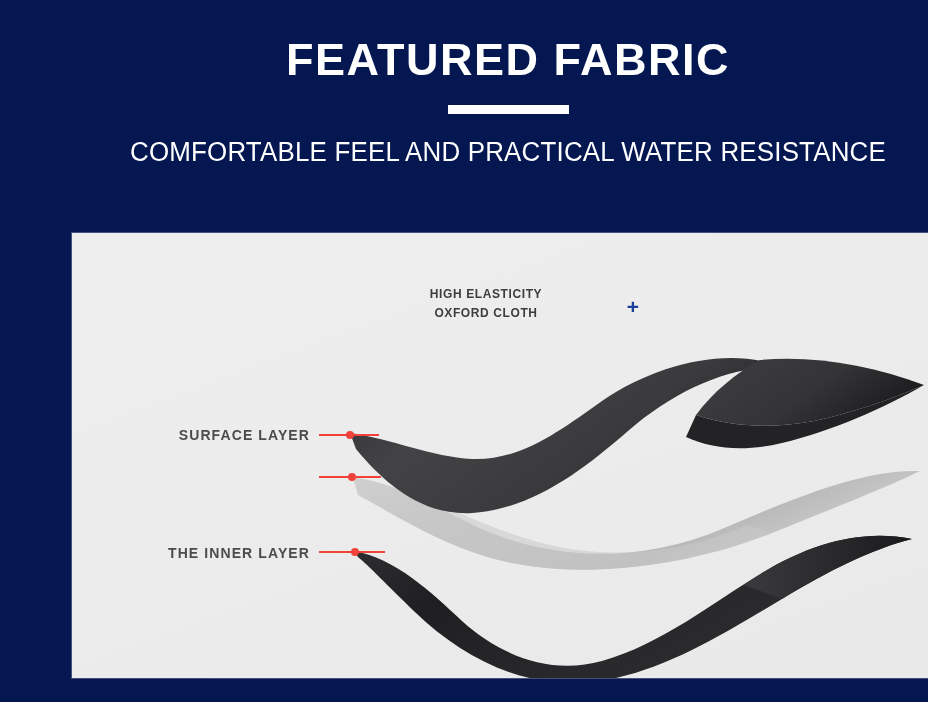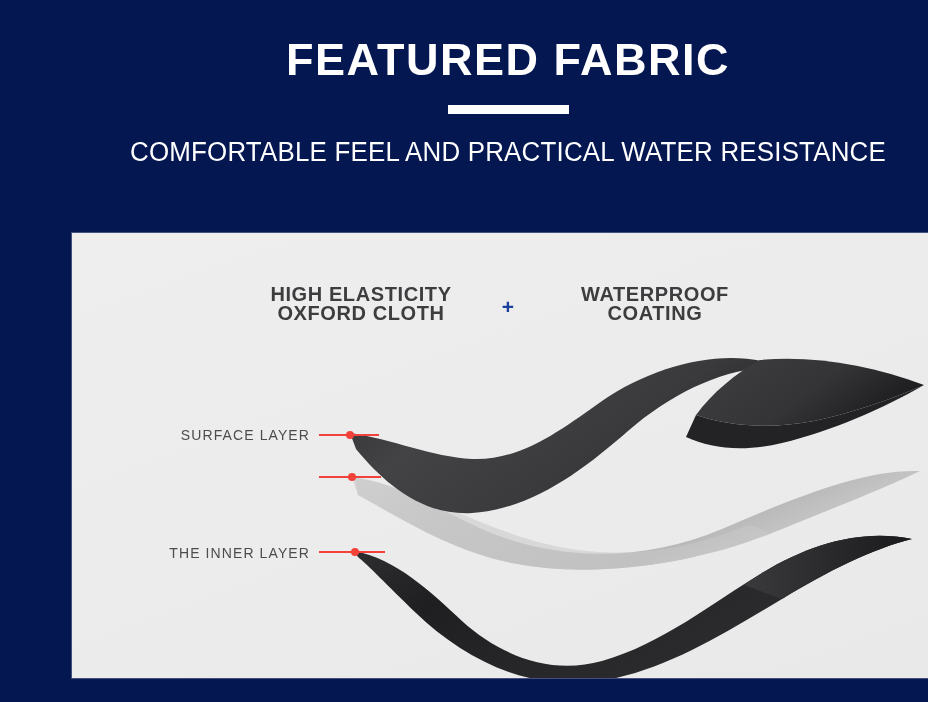--- a/index.html
+++ b/index.html
@@ -82,21 +82,21 @@
     left: 0;
     top: 52px;
     width: 872px;
     display: flex;
     justify-content: center;
     align-items: center;
     gap: 0px;
   }
 
   .comp-item {
-    font-size: 20px;
+    font-size: 12px;
     font-weight: bold;
     color: #3d3d3f;
     letter-spacing: 0.6px;
     line-height: 19px;
     text-align: center;
     white-space: pre-line;
   }
 
   .comp-left  { width: 250px; text-align: center; }
   .comp-right { width: 250px; text-align: center; }
@@ -117,21 +117,21 @@
     left: 0;
     top: 0;
     width: 872px;
     height: 445px;
     pointer-events: none;
   }
 
   .callout-label {
     position: absolute;
     font-size: 14px;
-    font-weight: normal;
+    font-weight: bold;
     color: #4c4c4e;
     letter-spacing: 1.1px;
     line-height: 16px;
     white-space: nowrap;
     text-align: left;
   }
 
   .callout-1 { right: 634px; top: 194px; }
   .callout-2 { right: 634px; top: 236px; }
   .callout-3 { right: 634px; top: 312px; }
@@ -174,22 +174,20 @@
     <div class="title-rule"></div>
     <p class="subtitle">COMFORTABLE FEEL AND PRACTICAL WATER RESISTANCE</p>
   </div>
 
   <div class="panel">
 
     <div class="composition">
       <div class="comp-item comp-left">HIGH ELASTICITY
 OXFORD CLOTH</div>
       <div class="comp-plus">+</div>
-      <div class="comp-item comp-right">WATERPROOF
-COATING</div>
     </div>
 
     <svg class="fabric-svg" viewBox="0 0 872 445" preserveAspectRatio="none">
       <defs>
         <linearGradient id="gradTop" x1="0" y1="0" x2="1" y2="0.5">
           <stop offset="0%" stop-color="#2f2f31"></stop>
           <stop offset="35%" stop-color="#434345"></stop>
           <stop offset="70%" stop-color="#3a3a3c"></stop>
           <stop offset="100%" stop-color="#232325"></stop>
         </linearGradient>

